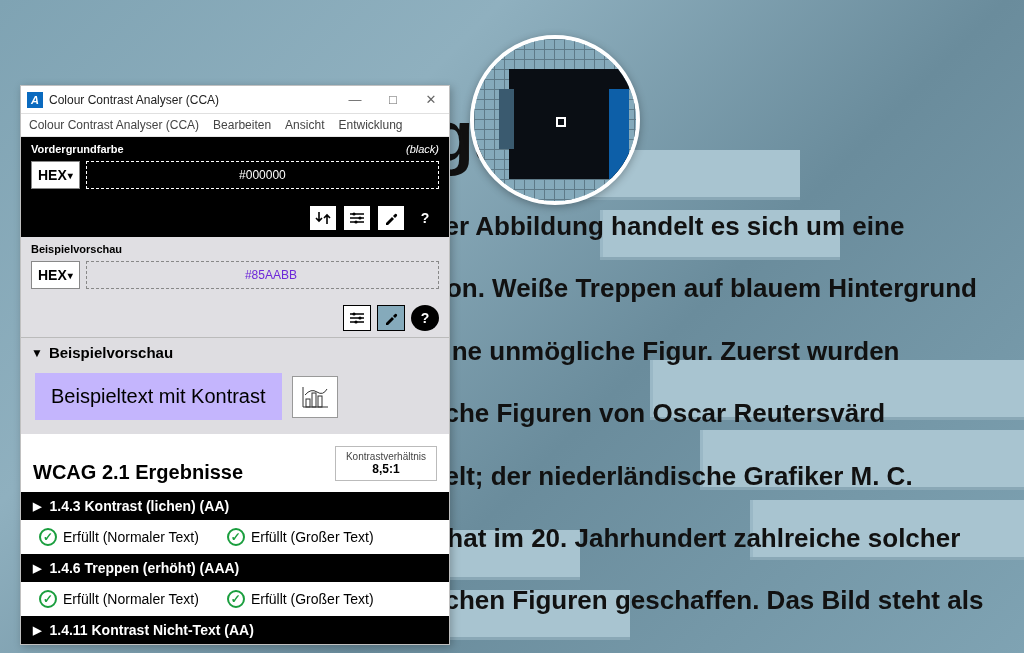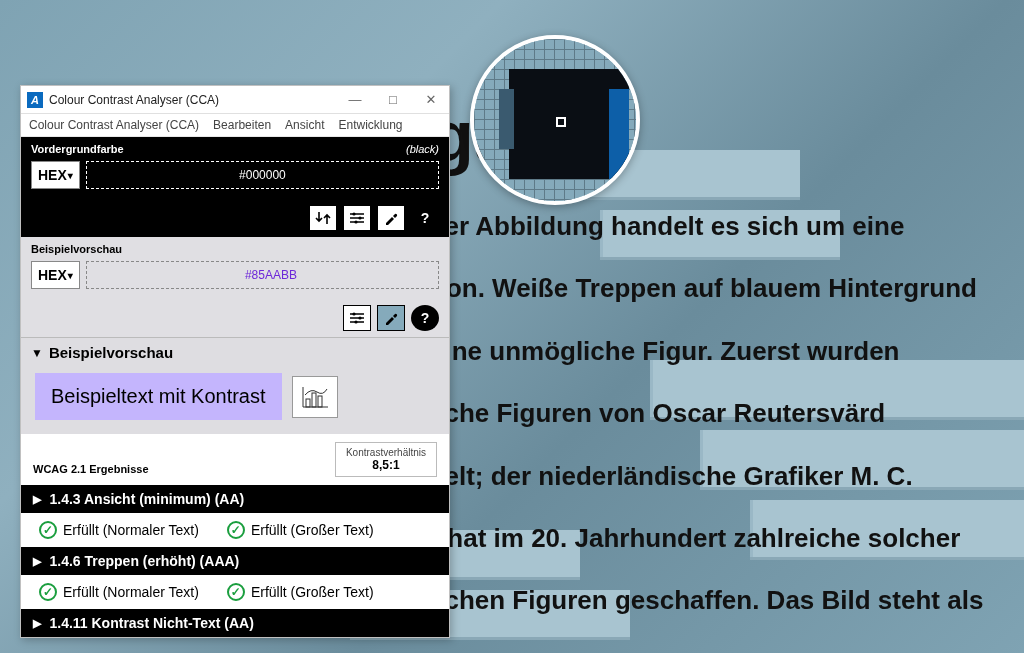--- a/index.html
+++ b/index.html
@@ -74,21 +74,21 @@
 
 .preview-section { background: #dedde1; border-top: 1px solid #bbb; }
 .preview-header { display: flex; align-items: center; gap: 6px; padding: 6px 10px; font-weight: bold; font-size: 15px; }
 .caret { font-size: 12px; }
 .preview-body { display: flex; gap: 10px; align-items: center; padding: 6px 14px 14px; }
 .preview-text { background: #c4b5fd; color: #000; padding: 12px 16px; font-size: 20px; }
 .chart-btn { width: 46px; height: 42px; border: 1px solid #999; background: #fff; display: flex; align-items: center; justify-content: center; }
 
 .results-section { background: #fff; }
 .results-header { display: flex; justify-content: space-between; align-items: center; padding: 8px 12px; }
-.results-title { font-weight: bold; font-size: 11px; margin-top: 19px; }
+.results-title { font-weight: bold; font-size: 20px; margin-top: 19px; }
 .ratio-box { border: 1px solid #bbb; padding: 4px 10px; text-align: center; }
 .ratio-label { font-size: 10px; color: #444; }
 .ratio-value { font-size: 12px; font-weight: bold; }
 
 .criterion-bar { background: #000; color: #fff; padding: 6px 12px; font-weight: bold; font-size: 14px; display: flex; align-items: center; gap: 8px; }
 .tri { font-size: 11px; }
 .result-row { display: flex; gap: 28px; padding: 8px 18px; font-size: 14px; }
 .result-item { display: flex; align-items: center; gap: 6px; white-space: nowrap; }
 .checkmark { width: 18px; height: 18px; border: 2px solid #1a9e3e; border-radius: 50%; color: #1a9e3e; display: flex; align-items: center; justify-content: center; font-size: 12px; font-weight: bold; }
 
@@ -234,21 +234,21 @@
     <div class="results-header">
       <span class="results-title">WCAG 2.1 Ergebnisse</span>
       <div class="ratio-box">
         <div class="ratio-label">Kontrastverhältnis</div>
         <div class="ratio-value">8,5:1</div>
       </div>
     </div>
 
     <div class="criterion-bar">
       <span class="tri">▶</span>
-      <span>1.4.3 Ansicht (minimum) (AA)</span>
+      <span>1.4.3 Kontrast (lichen) (AA)</span>
     </div>
     <div class="result-row">
       <div class="result-item">
           <span class="checkmark">✓</span>
           <span>Erfüllt (Normaler Text)</span>
         </div>
       <div class="result-item">
           <span class="checkmark">✓</span>
           <span>Erfüllt (Großer Text)</span>
         </div>

